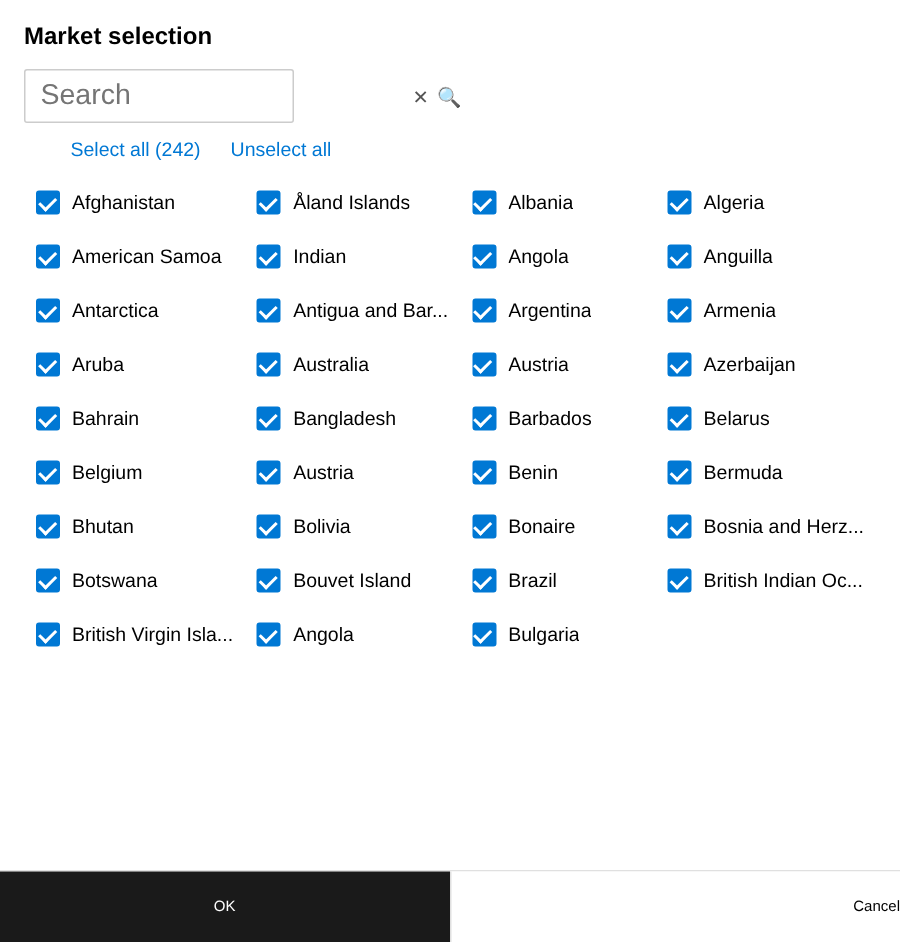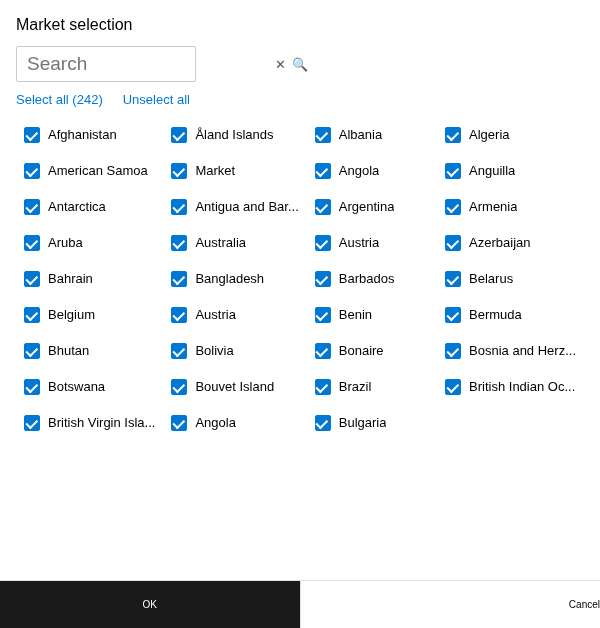--- a/index.html
+++ b/index.html
@@ -17,21 +17,21 @@
     .panel {
       flex: 1;
       display: flex;
       flex-direction: column;
       padding: 16px 16px 0 16px;
       overflow: hidden;
     }
 
     .title {
       font-size: 16px;
-      font-weight: 400;
+      font-weight: 700;
       margin-bottom: 12px;
       color: #000;
     }
 
     .search-bar {
       display: flex;
       align-items: center;
       border: 1px solid #ccc;
       border-radius: 2px;
       padding: 6px 10px;
@@ -55,20 +55,21 @@
       color: #555;
       padding: 0 3px;
       font-size: 13px;
       line-height: 1;
     }
 
     .select-links {
       display: flex;
       gap: 20px;
       margin-bottom: 10px;
+      margin-left: 31px;
     }
 
     .select-links a {
       color: #0078d4;
       text-decoration: none;
       font-size: 13px;
       cursor: pointer;
     }
 
     .list-container {
@@ -194,21 +195,21 @@
         <div class="grid-item">
           <div class="checkbox"></div>
           <span class="item-label">Algeria</span>
         </div>
         <div class="grid-item">
           <div class="checkbox"></div>
           <span class="item-label">American Samoa</span>
         </div>
         <div class="grid-item">
           <div class="checkbox"></div>
-          <span class="item-label">Market</span>
+          <span class="item-label">Indian</span>
         </div>
         <div class="grid-item">
           <div class="checkbox"></div>
           <span class="item-label">Angola</span>
         </div>
         <div class="grid-item">
           <div class="checkbox"></div>
           <span class="item-label">Anguilla</span>
         </div>
         <div class="grid-item">

